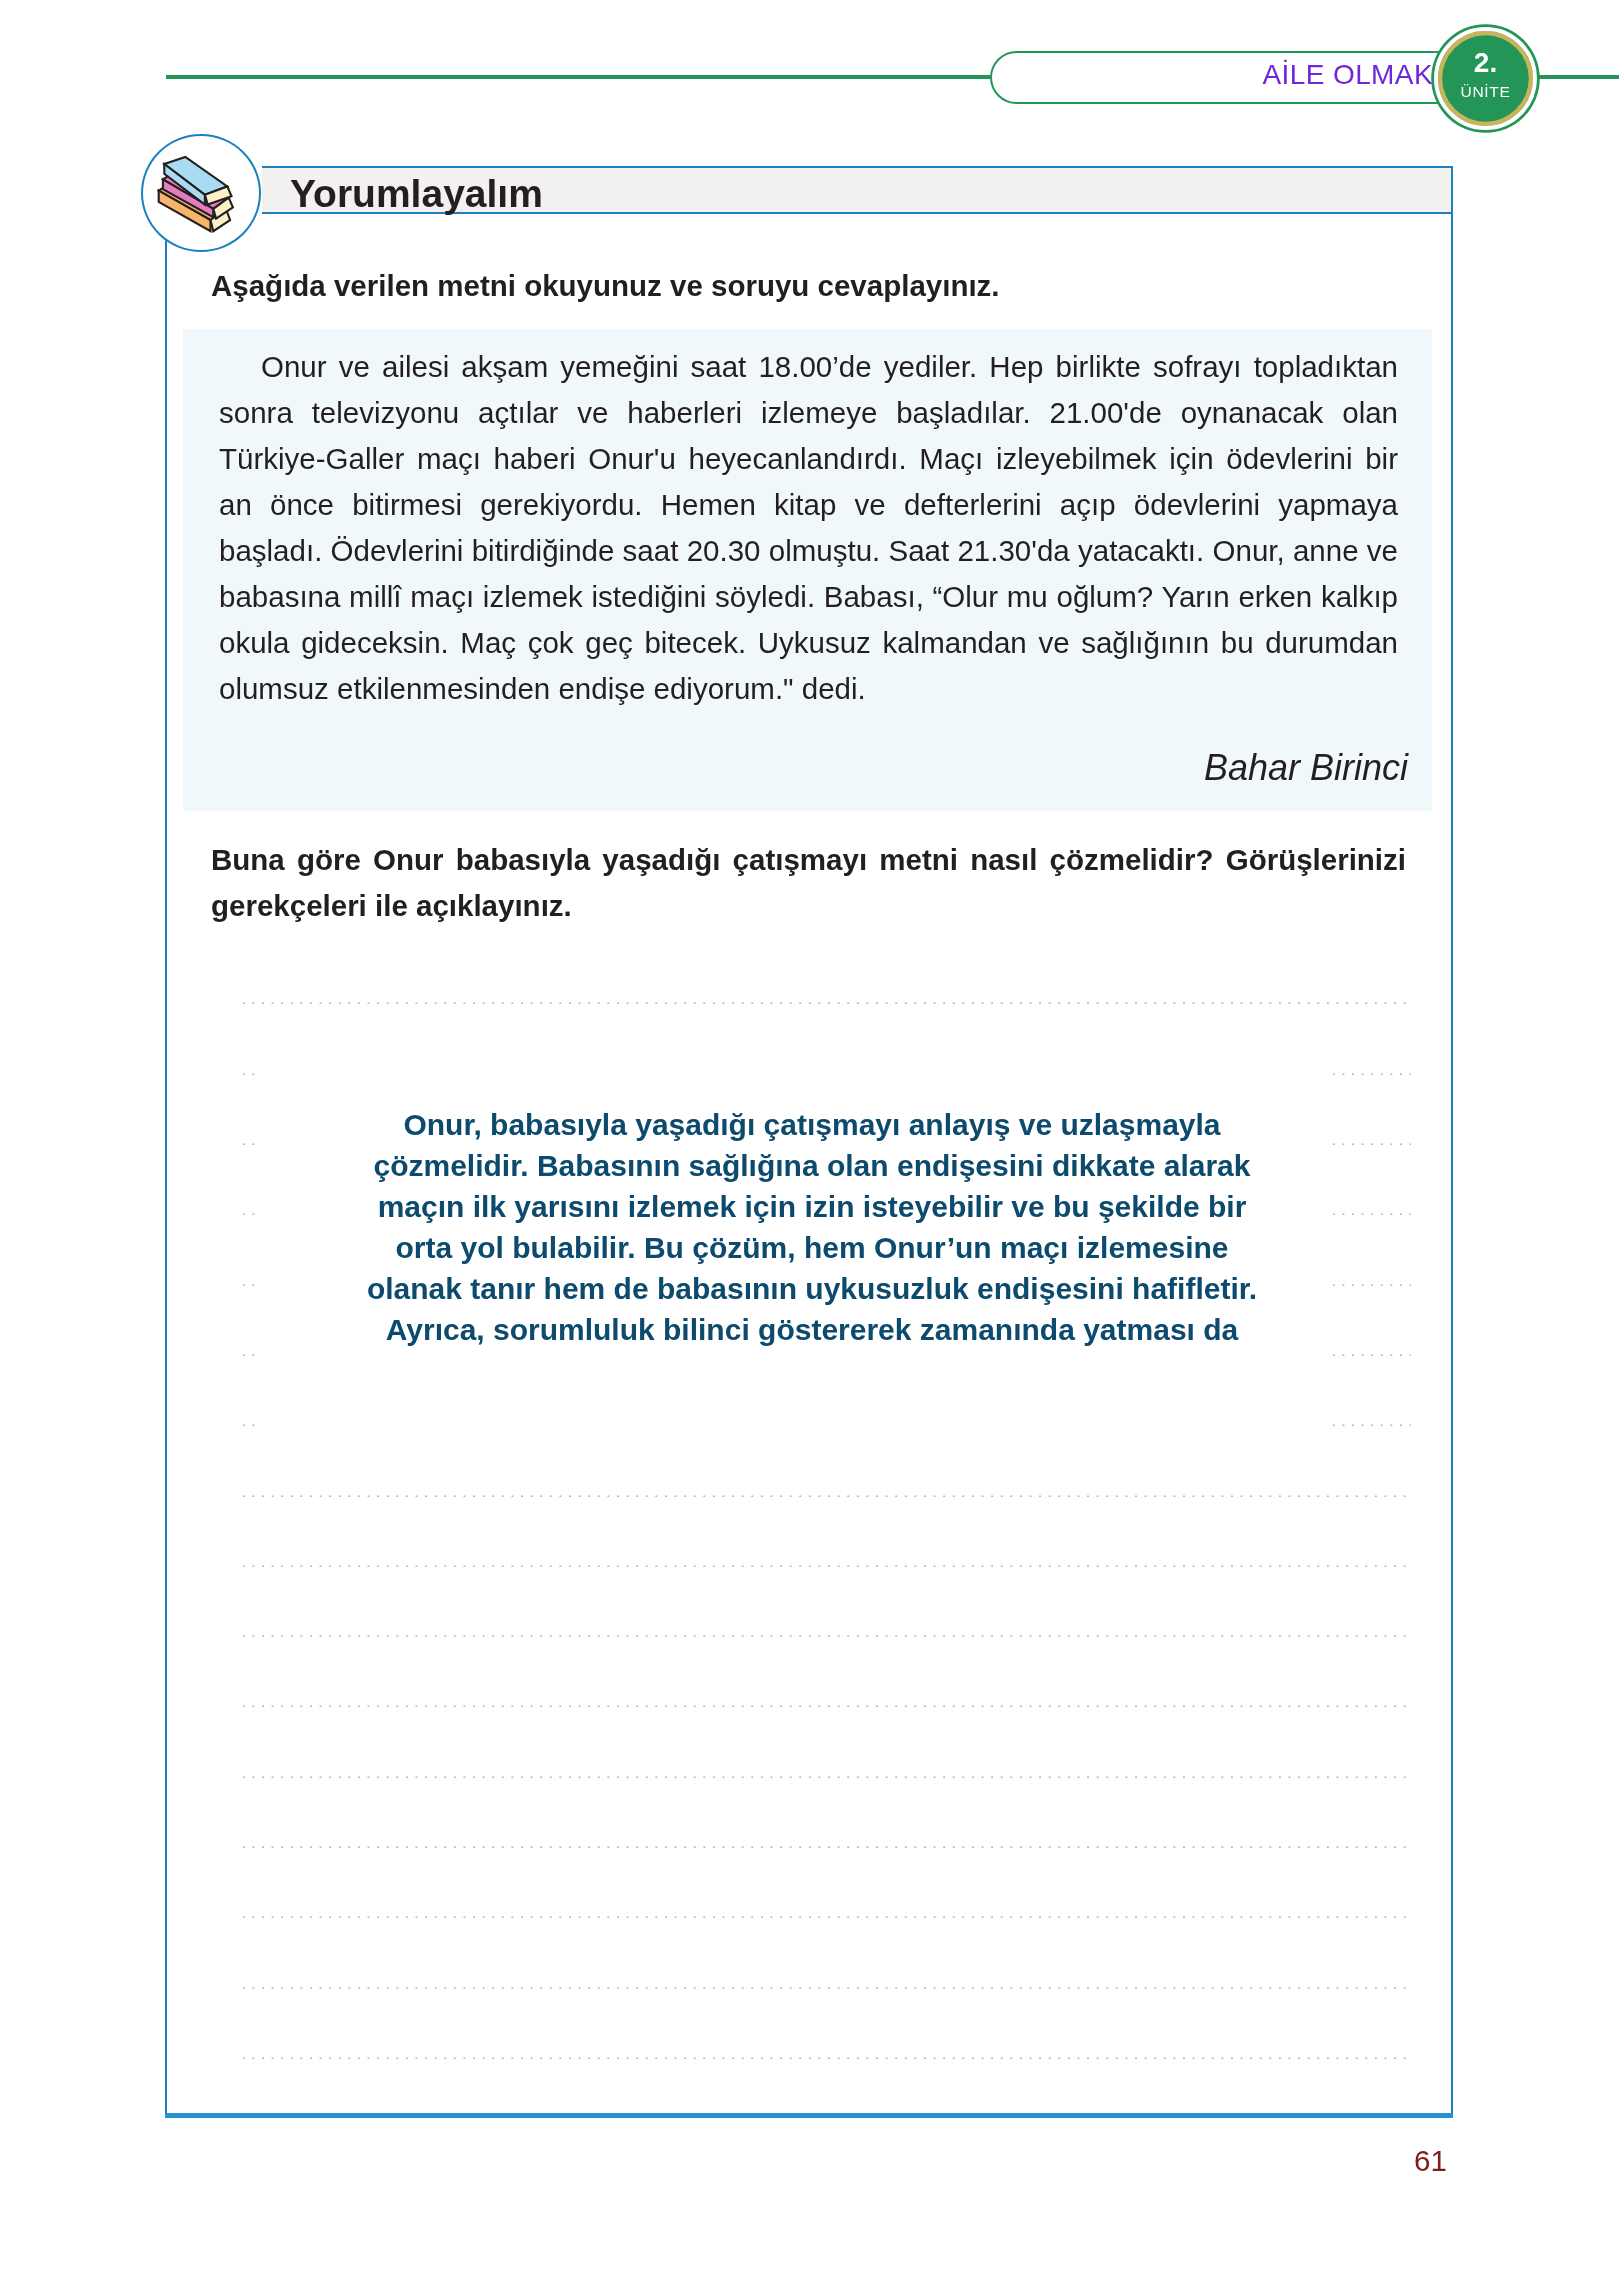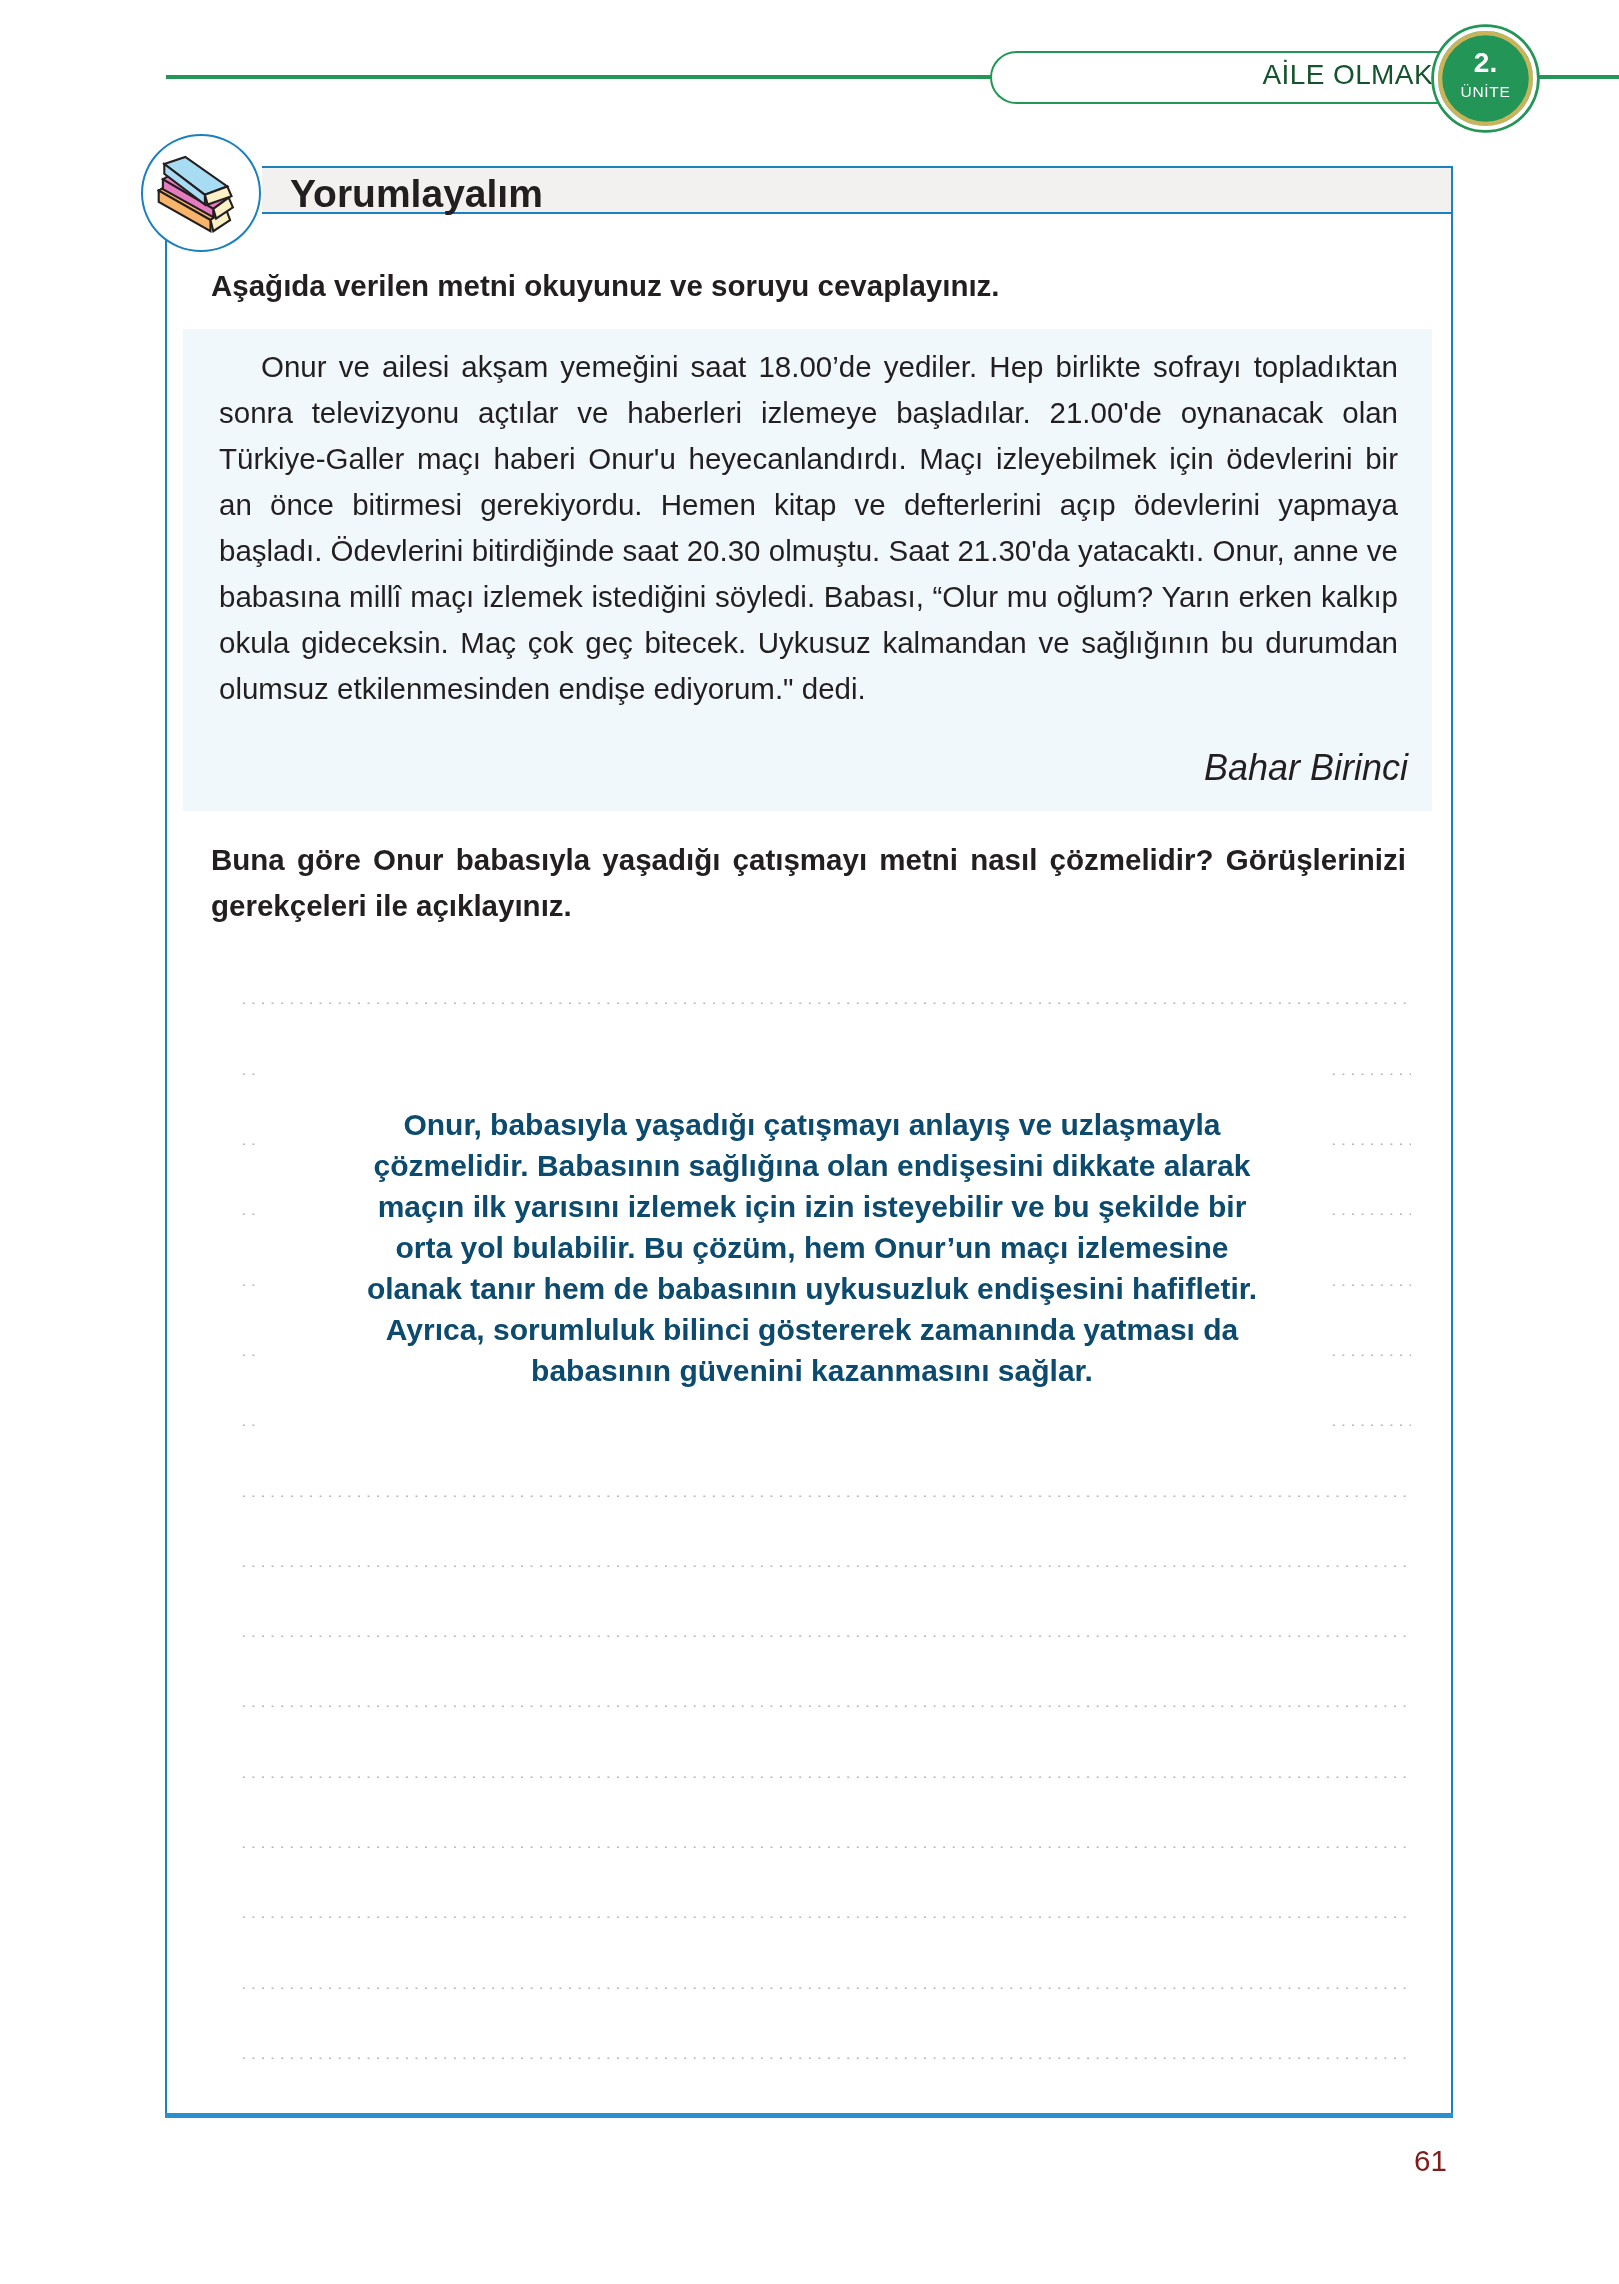--- a/index.html
+++ b/index.html
@@ -5,21 +5,21 @@
   html, body { margin:0; padding:0; }
   body { width:1620px; height:2284px; background:#ffffff; position:relative; overflow:hidden;
          font-family:"Liberation Sans", sans-serif; color:#231f20; }
   .abs { position:absolute; }
 
   
   .hdr-line-left { left:166px; top:75px; width:830px; height:4.2px; background:#239557; }
   .hdr-line-right { left:1490px; top:75px; width:129px; height:4.2px; background:#239557; }
   .hdr-pill { left:990px; top:51px; width:485px; height:53px; border:2.1px solid #239557;
               border-radius:28px 0 0 28px; border-right:none; background:#fff; box-sizing:border-box; }
-  .hdr-title { right:187px; top:59px; font-size:28px; color:#14532d; letter-spacing:0.4px; }
+  .hdr-title { right:187px; top:59px; font-size:28px; color:#6d28d9; letter-spacing:0.4px; }
   .unit-badge { left:1434px; top:27px; width:103px; height:103px; border-radius:50%;
                 background:#239557; box-sizing:border-box; border:4.2px solid #fff;
                 box-shadow:0 0 0 2.8px #239557, 0 0 0 4.2px #c9b45a inset; }
   .unit-num { left:0; right:0; top:15.5px; text-align:center; color:#fff; font-weight:bold; font-size:28px; }
   .unit-label { left:0; right:0; top:52px; text-align:center; color:#fff; font-size:15.5px; letter-spacing:0.7px; }
 
   
   .frame { left:165px; top:166px; width:1288px; height:1952px; border:2.1px solid #1a80bf; border-top:none;
            box-sizing:border-box; }
   .frame-bottom { left:165px; top:2113px; width:1288px; height:4.9px; background:#2a8fcf; }
@@ -121,17 +121,16 @@
   <div class="abs dotline" style="top:2057px"></div>
 </div>
 
 <div class="abs answer">
   <div>Onur, babasıyla yaşadığı çatışmayı anlayış ve uzlaşmayla</div>
   <div>çözmelidir. Babasının sağlığına olan endişesini dikkate alarak</div>
   <div>maçın ilk yarısını izlemek için izin isteyebilir ve bu şekilde bir</div>
   <div>orta yol bulabilir. Bu çözüm, hem Onur’un maçı izlemesine</div>
   <div>olanak tanır hem de babasının uykusuzluk endişesini hafifletir.</div>
   <div>Ayrıca, sorumluluk bilinci göstererek zamanında yatması da</div>
-  <div>babasının güvenini kazanmasını sağlar.</div>
 </div>
 
 <div class="abs page-num">61</div>
 
 
 </body></html>

